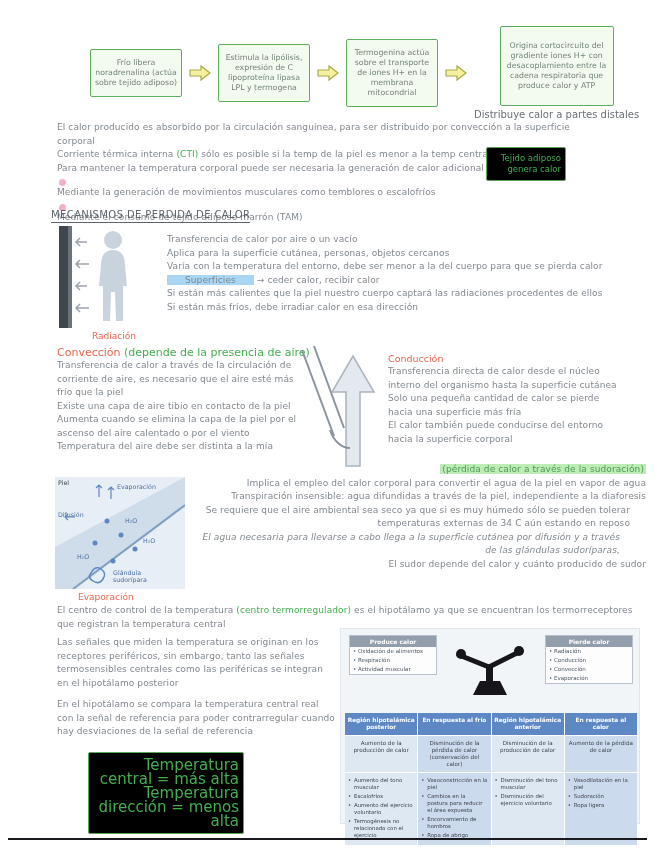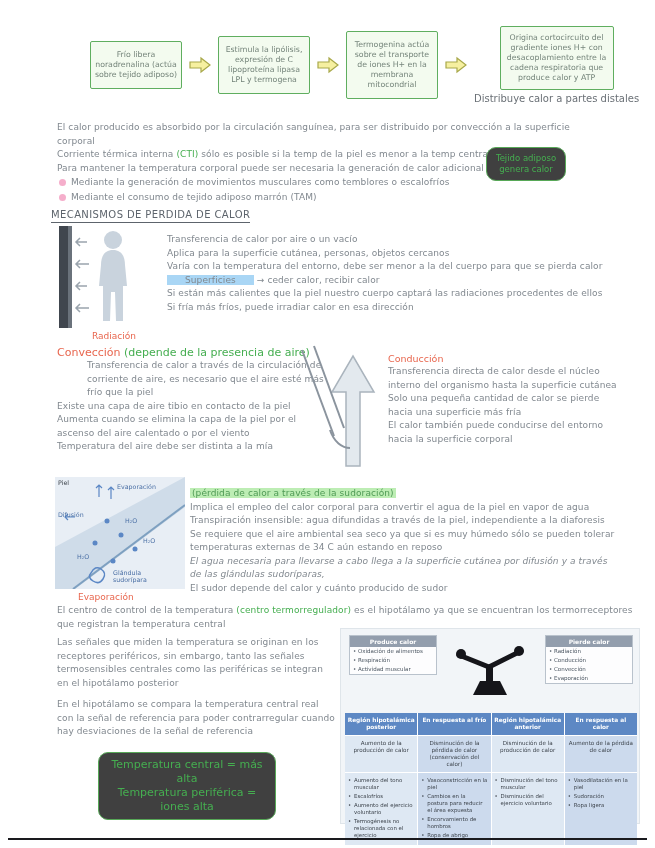--- a/index.html
+++ b/index.html
@@ -10,31 +10,31 @@
   .txt { color:#81888f; font-size:9px; line-height:13.5px; letter-spacing:.1px; }
   .green { color:#45ae50; }
   .red { color:#e8664e; }
   .hl-blue { background:#a9d6f5; padding:0 18px; }
   .hl-green { background:#bdedb4; color:#4f9a55; padding:0 2px; }
 
   
   .flowchart { display:flex; align-items:center; }
   .fbox { width:92px; border:1.5px solid #5fae5f; background:#f3fbef; color:#74847a;
           font-size:7.8px; line-height:10px; padding:8px 4px; text-align:center; border-radius:2px; }
-  .fbox.wide { width:114px; padding:6px 4px; }
+  .fbox.wide { width:114px; padding:14px 4px; }
   .farrow { margin:0 6px; flex:0 0 auto; }
   .fcol { display:flex; flex-direction:column; align-items:center; }
   .fnote { font-size:10px; color:#6a7076; margin-top:3px; }
 
-  .bullet { display:flex; align-items:flex-start; margin-top:1px; }
+  .bullet { display:flex; align-items:flex-start; margin-top:1px;flex-direction:column; }
   .dot { width:7px; height:7px; border-radius:50%; background:#f5aecb; flex:0 0 auto;
          margin:3px 5px 0 2px; }
 
-  .side-gbox { border:1.5px solid #57a857; background:#404040; color:#45ae50;
-               font-size:8.5px; line-height:11px; text-align:center; padding:5px 4px; border-radius:10px; }
+  .side-gbox { border:1.5px solid #57a857; background:#000000; color:#45ae50;
+               font-size:8.5px; line-height:11px; text-align:right; padding:5px 4px; border-radius:2px; }
 
   .heading { font-size:10px; color:#5d646c; letter-spacing:.4px;
              border-bottom:1px solid #5d646c; padding-bottom:2px; display:inline-block; }
 
   .fig-label { font-size:9px; }
 
   .evap-label { position:absolute; font-size:6.3px; color:#4a6fa5; line-height:7px; }
   .evap-label.dark { color:#3a4048; }
 
   
@@ -116,26 +116,26 @@
     </svg>
   </div>
   <div class="abs red fig-label" style="left:92px; top:331px;">Radiación</div>
 
   <div class="abs" style="left:167px; top:233px; width:478px;">
     <p class="txt">Transferencia de calor por aire o un vacío</p>
     <p class="txt">Aplica para la superficie cutánea, personas, objetos cercanos</p>
     <p class="txt">Varía con la temperatura del entorno, debe ser menor a la del cuerpo para que se pierda calor</p>
     <p class="txt"><span class="hl-blue">Superficies</span><span> → ceder calor, recibir calor</span></p>
     <p class="txt">Si están más calientes que la piel nuestro cuerpo captará las radiaciones procedentes de ellos</p>
-    <p class="txt">Si fría más fríos, puede irradiar calor en esa dirección</p>
+    <p class="txt">Si están más fríos, debe irradiar calor en esa dirección</p>
   </div>
 
   <div class="abs" style="left:57px; top:346px; width:260px;">
     <p style="font-size:11px; line-height:13px;"><span class="red">Convección</span> <span class="green">(depende de la presencia de aire)</span></p>
-    <p class="txt" style="width:248px;margin-left:30px;">Transferencia de calor a través de la circulación de corriente de aire, es necesario que el aire esté más frío que la piel</p>
+    <p class="txt" style="width:248px;">Transferencia de calor a través de la circulación de corriente de aire, es necesario que el aire esté más frío que la piel</p>
     <p class="txt" style="width:248px;">Existe una capa de aire tibio en contacto de la piel</p>
     <p class="txt" style="width:248px;">Aumenta cuando se elimina la capa de la piel por el ascenso del aire calentado o por el viento</p>
     <p class="txt" style="width:248px;">Temperatura del aire debe ser distinta a la mía</p>
   </div>
 
   <div class="abs" style="left:290px; top:344px;">
     <svg width="96" height="126" viewBox="0 0 96 126">
       <path d="M56 122 V48 L42 48 L63 12 L84 48 L70 48 V122 Z" fill="#e3e9ee" stroke="#aab4bd" stroke-width="1.5"></path>
       <g stroke="#8b949e" stroke-width="2" fill="none">
         <path d="M12 6 L44 92"></path>
@@ -174,41 +174,41 @@
     <span class="evap-label dark" style="left:3px; top:2px;">Piel</span>
     <span class="evap-label" style="left:62px; top:6px;">Evaporación</span>
     <span class="evap-label" style="left:3px; top:34px;">Difusión</span>
     <span class="evap-label" style="left:70px; top:40px;">H₂O</span>
     <span class="evap-label" style="left:88px; top:60px;">H₂O</span>
     <span class="evap-label" style="left:22px; top:76px;">H₂O</span>
     <span class="evap-label" style="left:58px; top:92px; width:60px;">Glándula sudorípara</span>
   </div>
   <div class="abs red fig-label" style="left:78px; top:592px;">Evaporación</div>
 
-  <div class="abs" style="left:190px; top:487px; width:456px;">
+  <div class="abs" style="left:190px; top:463px; width:456px;text-align:right;">
     <p class="txt"><span class="hl-green">(pérdida de calor a través de la sudoración)</span></p>
     <p class="txt">Implica el empleo del calor corporal para convertir el agua de la piel en vapor de agua</p>
     <p class="txt">Transpiración insensible: agua difundidas a través de la piel, independiente a la diaforesis</p>
     <p class="txt" style="width:440px;">Se requiere que el aire ambiental sea seco ya que si es muy húmedo sólo se pueden tolerar temperaturas externas de 34 C aún estando en reposo</p>
     <p class="txt" style="width:430px;font-style:italic;">El agua necesaria para llevarse a cabo llega a la superficie cutánea por difusión y a través de las glándulas sudoríparas,</p>
     <p class="txt">El sudor depende del calor y cuánto producido de sudor</p>
   </div>
 
   <div class="abs" style="left:57px; top:604px; width:585px;">
     <p class="txt"><span>El centro de control de la temperatura </span><span class="green">(centro termorregulador)</span><span> es el hipotálamo ya que se encuentran los termorreceptores que registran la temperatura central</span></p>
   </div>
 
   <div class="abs" style="left:57px; top:636px; width:278px;">
     <p class="txt" style="margin-bottom:8px;">Las señales que miden la temperatura se originan en los receptores periféricos, sin embargo, tanto las señales termosensibles centrales como las periféricas se integran en el hipotálamo posterior</p>
     <p class="txt">En el hipotálamo se compara la temperatura central real con la señal de referencia para poder contrarregular cuando hay desviaciones de la señal de referencia</p>
   </div>
 
-  <div class="abs side-gbox" style="left:98px; top:752px; width:178px; font-size:11px; line-height:14px;">
+  <div class="abs side-gbox" style="left:88px; top:752px; width:156px; font-size:15px; line-height:14px;">
     <div>Temperatura central = más alta</div>
-    <div>Temperatura periférica = iones alta</div>
+    <div>Temperatura dirección = menos alta</div>
   </div>
 
   <div class="abs diagram" style="left:340px; top:628px; width:300px; height:196px;">
 
     <div class="abs mini-box" style="left:8px; top:6px;">
       <div class="mini-head">Produce calor</div>
       <div class="mini-item">Oxidación de alimentos</div>
       <div class="mini-item">Respiración</div>
       <div class="mini-item">Actividad muscular</div>
     </div>

